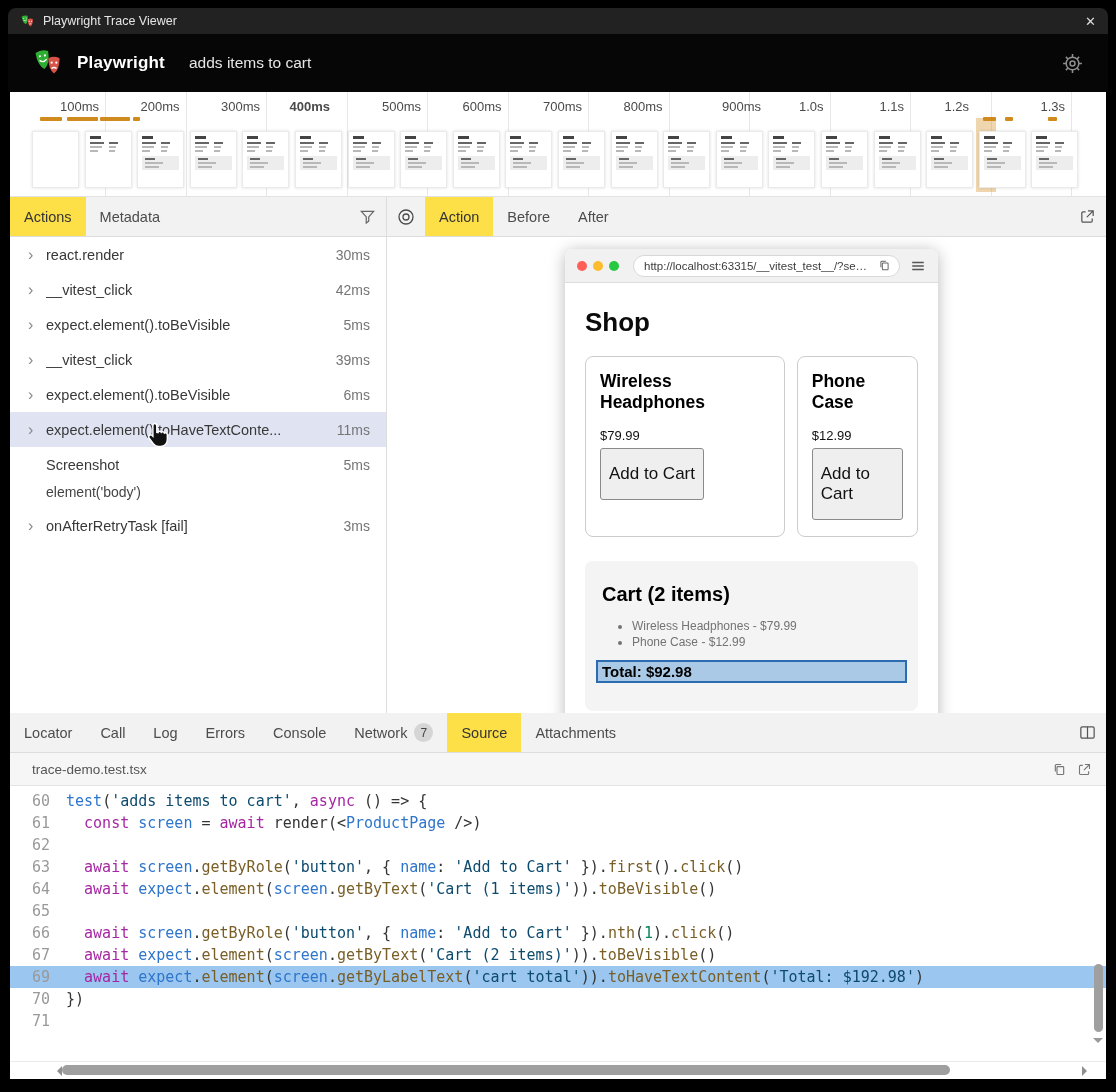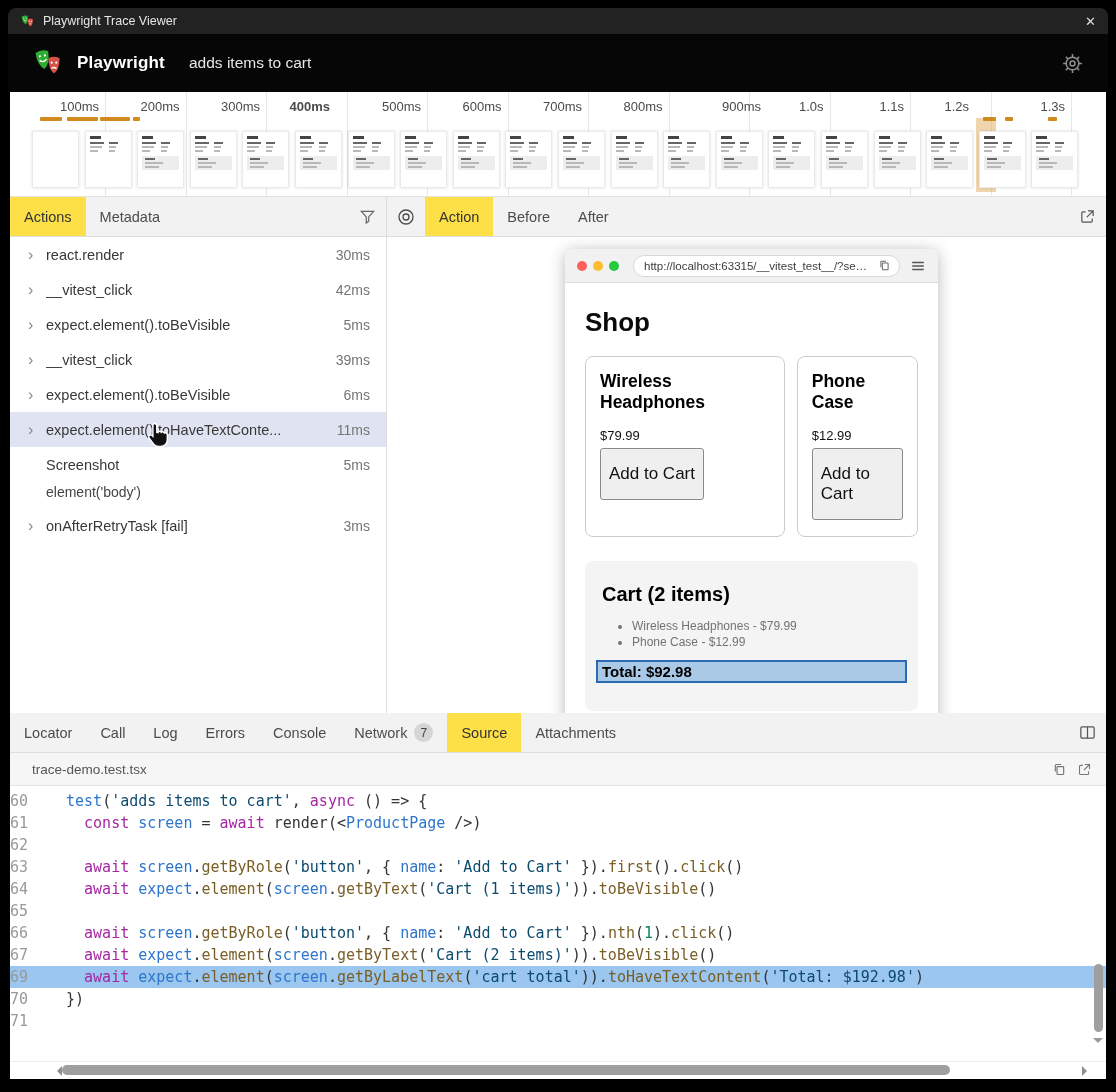--- a/index.html
+++ b/index.html
@@ -77,21 +77,21 @@
   .cart li{margin:2px 0}
   .cart-total{margin-top:11px;font-size:15px;font-weight:bold;color:#000;padding:1px 4px;box-sizing:border-box}
   
   .bottom{height:366px;flex:none;display:flex;flex-direction:column;box-sizing:border-box}
   .file-header{height:33px;flex:none;background:#f6f6f6;border-bottom:1px solid #e4e4e4;display:flex;
     align-items:center;padding:0 14px 0 22px;font-size:13.5px;color:#555;box-sizing:border-box}
   .fh-spacer{flex:1}
   .fh-ic{display:inline-flex;margin-left:10px}
   .code{flex:1;position:relative;font-family:"DejaVu Sans Mono",monospace;font-size:15px;padding-top:4px;overflow:hidden;background:#fff}
   .code-line{height:22px;line-height:22px;white-space:pre;display:flex}
-  .code-line .ln{width:40px;color:#999;flex:none;padding-right:16px}
+  .code-line .ln{width:40px;text-align:right;color:#999;flex:none;padding-right:16px}
   .tk-kw{color:#a626a4}.tk-id{color:#2e75cc}.tk-fn{color:#795e26}.tk-str{color:#0c4a6e}.tk-num{color:#098658}.tk-p{color:#333}
   .vthumb{position:absolute;right:3px;top:178px;width:9px;height:68px;background:#9f9f9f;border-radius:5px}
   .varrow{position:absolute;right:3px;top:252px;width:0;height:0;border:5px solid transparent;border-top-color:#9a9a9a}
   .hscroll{height:17px;flex:none;background:#fff;border-top:1px solid #ececec;position:relative}
   .hthumb{position:absolute;left:52px;top:3px;height:10px;width:888px;background:#9f9f9f;border-radius:5px}
   .harrow-l{position:absolute;left:42px;top:4px;width:0;height:0;border:5px solid transparent;border-right-color:#8f8f8f}
   .harrow-r{position:absolute;right:14px;top:4px;width:0;height:0;border:5px solid transparent;border-left-color:#8f8f8f}
   .cursor{position:absolute;left:136px;top:330px;z-index:50;pointer-events:none}
 </style>
 </head>

